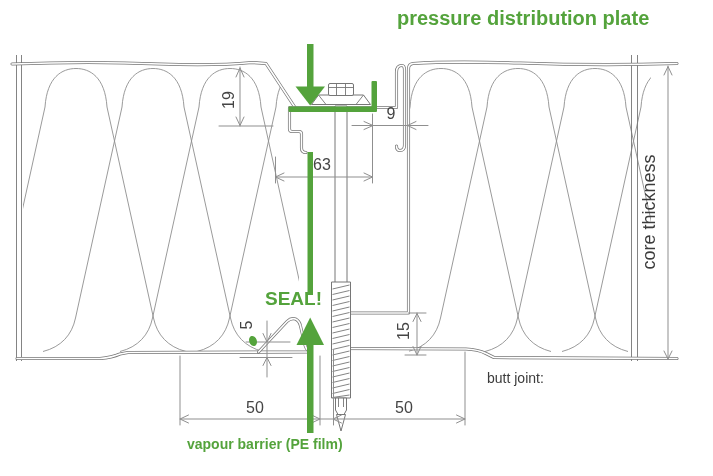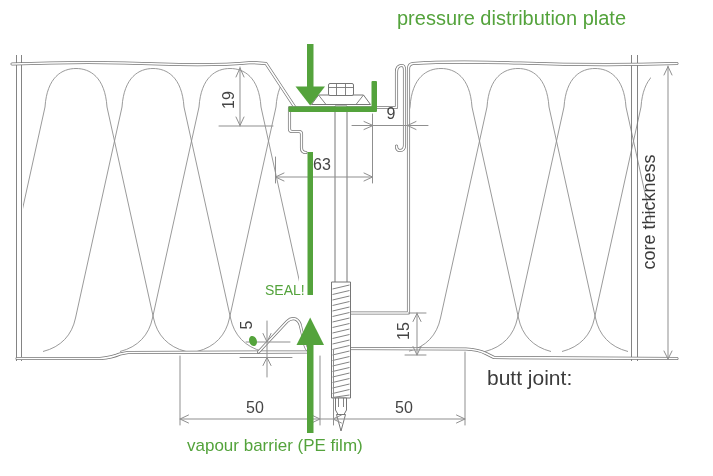--- a/index.html
+++ b/index.html
@@ -17,21 +17,21 @@
   .strand{fill:none;stroke:#8f8f8f;stroke-width:0.9;}
   .mask{fill:#ffffff;stroke:none;}
   .metal-edge{fill:none;stroke:var(--line-gray);stroke-width:3.1;stroke-linejoin:round;stroke-linecap:round;}
   .metal-core{fill:none;stroke:#ffffff;stroke-width:1.6;stroke-linejoin:round;stroke-linecap:round;}
   .thin{fill:none;stroke:var(--line-gray);stroke-width:0.9;}
   .screw-part{fill:#ffffff;stroke:var(--line-gray);stroke-width:1;stroke-linejoin:round;}
   .screw-line{fill:none;stroke:var(--line-gray);stroke-width:0.9;}
   .dim{fill:none;stroke:var(--dim-gray);stroke-width:1;stroke-linejoin:round;stroke-linecap:round;}
   .green-fill{fill:var(--accent-green);stroke:none;}
   .lbl{position:absolute;white-space:nowrap;}
-  .lbl-green{color:var(--accent-green);font-weight:400;}
+  .lbl-green{color:var(--accent-green);font-weight:700;}
   .lbl-dark{color:var(--text-dark);font-weight:400;}
   .dim-num{position:absolute;color:#454545;font-size:16px;white-space:nowrap;transform:translate(-50%,-50%);}
   .dim-num.rot{transform:translate(-50%,-50%) rotate(-90deg);}
   .center-rot{position:absolute;white-space:nowrap;transform:translate(-50%,-50%) rotate(-90deg);}
 </style>
 </head>
 <body>
 
 <div id="stage">
 
@@ -119,25 +119,25 @@
       <path class="green-fill" d="M 296.5 345 L 324 345 L 310.2 317.5 Z"></path>
       <rect class="green-fill" x="307" y="344" width="6.5" height="89"></rect>
       <ellipse class="green-fill" cx="253" cy="341" rx="3.8" ry="5.2" transform="rotate(-18 253 341)"></ellipse>
     </g>
   </svg>
 
   <div class="lbl lbl-green" style="left:397px;top:8px;font-size:20px;line-height:21px;">
     <div>pressure distribution plate</div>
   </div>
 
-  <div class="lbl lbl-green" style="left:265px;top:282px;font-size:14px;">SEAL!</div>
+  <div class="lbl lbl-green" style="left:265px;top:288px;font-size:19px;">SEAL!</div>
 
-  <div class="lbl lbl-green" style="left:187px;top:436px;font-size:17px;">vapour barrier (PE film)</div>
+  <div class="lbl lbl-green" style="left:187px;top:436px;font-size:14px;">vapour barrier (PE film)</div>
 
-  <div class="lbl lbl-dark" style="left:487px;top:364px;font-size:21px;line-height:28.5px;text-align:center;">
+  <div class="lbl lbl-dark" style="left:487px;top:364px;font-size:14px;line-height:28.5px;text-align:center;">
     <div>butt joint:</div>
   </div>
 
   <div class="center-rot lbl-dark" style="left:649px;top:212px;font-size:18px;">core thickness</div>
 
   <div class="dim-num rot" style="left:229px;top:100px;">19</div>
   <div class="dim-num" style="left:391px;top:114px;">9</div>
   <div class="dim-num" style="left:322px;top:165px;">63</div>
   <div class="dim-num rot" style="left:247px;top:325px;">5</div>
   <div class="dim-num rot" style="left:404px;top:331px;">15</div>

